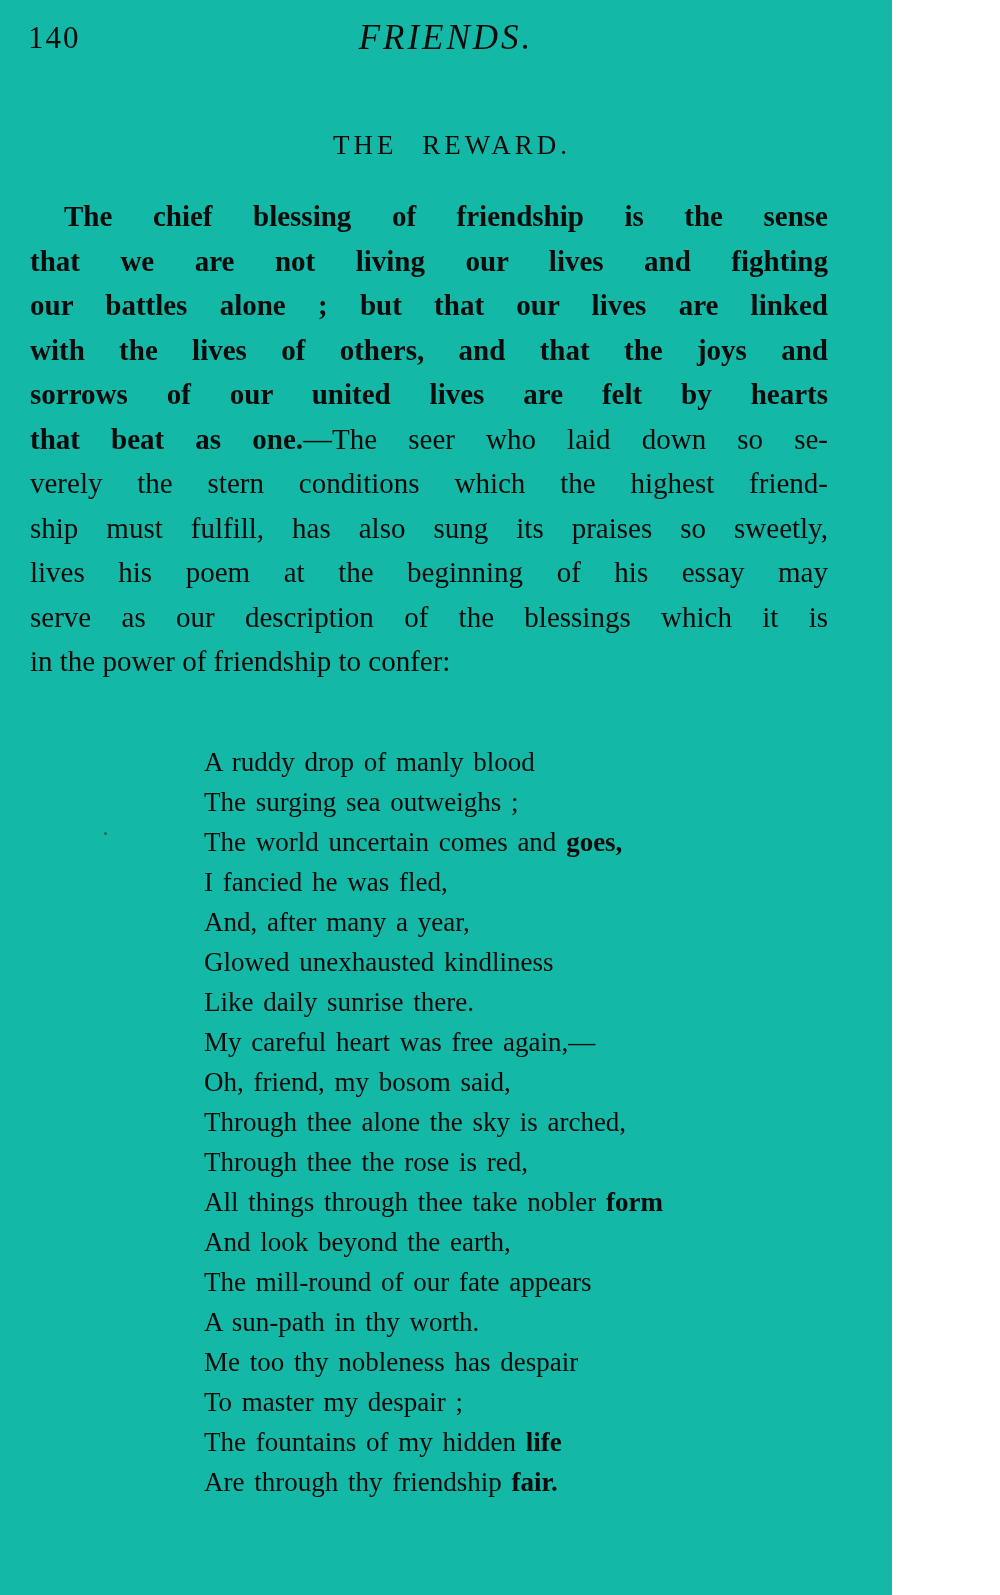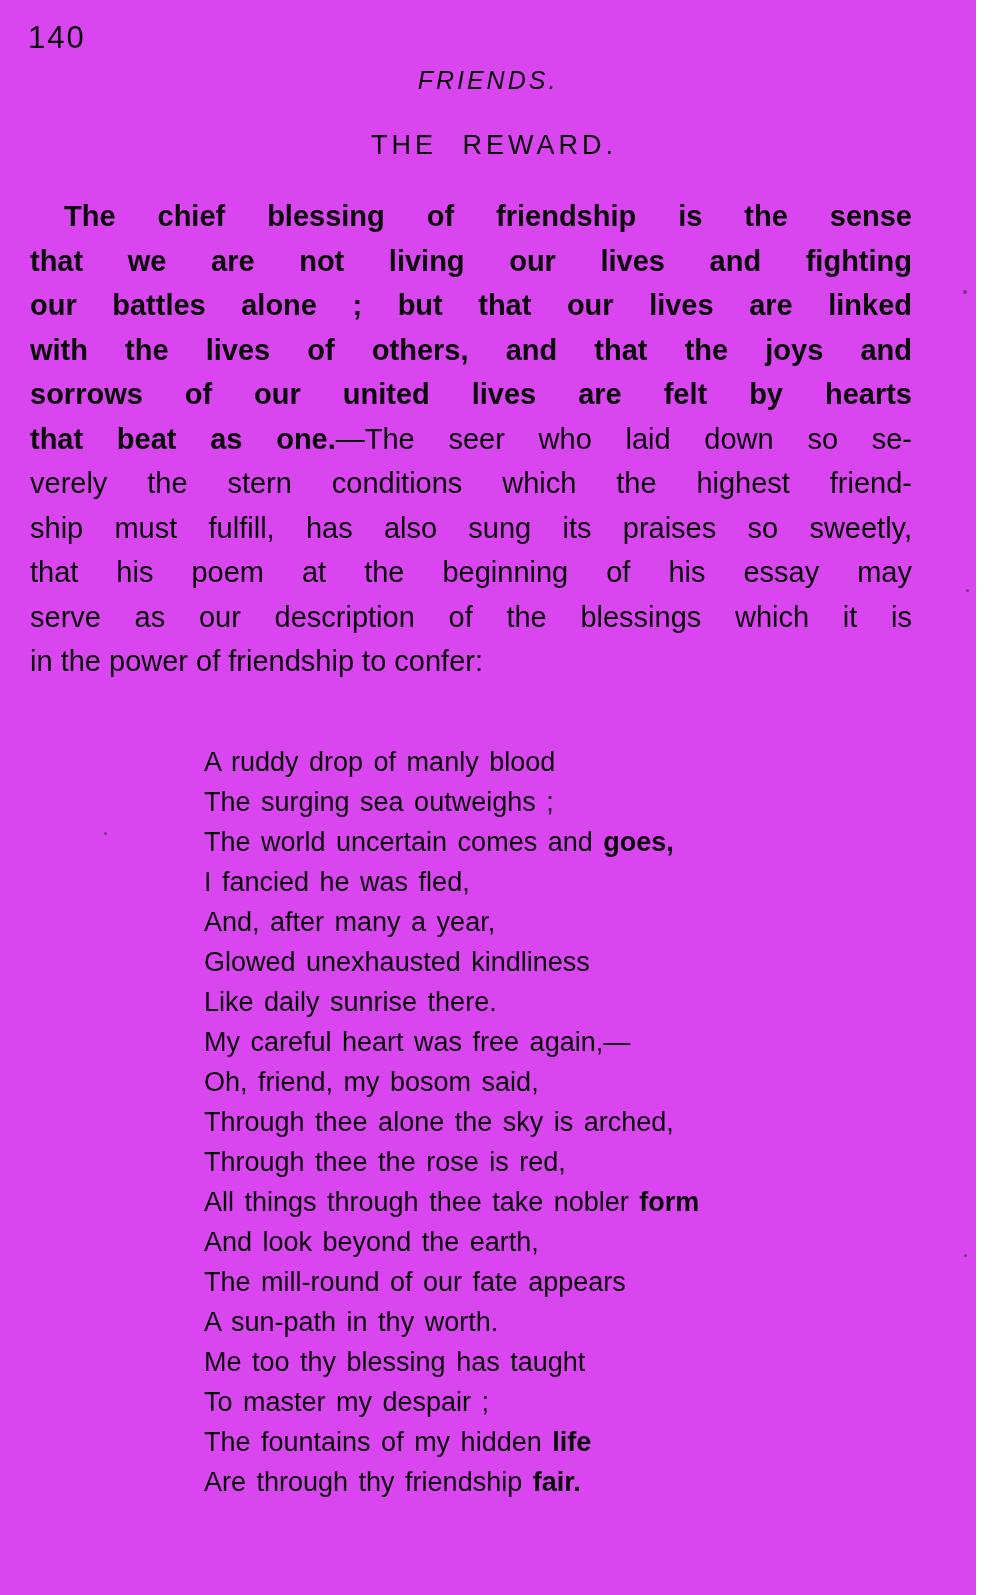--- a/index.html
+++ b/index.html
@@ -1,41 +1,40 @@
 <!DOCTYPE html>
 <html><head>
 <meta charset="utf-8">
 <style>
   html, body { margin: 0; padding: 0; background: #ffffff; }
   .page {
     position: relative;
-    width: 976px;
+    width: 892px;
     height: 1595px;
-    background: #d946ef;
+    background: #14b8a6;
     color: #0b0b0b;
-    font-family: Liberation Sans, sans-serif;
+    font-family: Liberation Serif, serif;
     overflow: hidden;
   }
   .page-number {
     position: absolute;
     left: 28px;
     top: 20px;
     font-size: 31px;
     letter-spacing: 2px;
   }
   .running-head {
     position: absolute;
     left: 0;
     right: 0;
     top: 18px;
     text-align: center;
     font-style: italic;
-    font-size: 25px;
+    font-size: 35px;
     letter-spacing: 3px;
-    margin-top: 48px;
   }
   .section-title {
     position: absolute;
     left: 0;
     right: 0;
     top: 130px;
     text-align: center;
     font-size: 27px;
     letter-spacing: 4px;
     word-spacing: 14px;
@@ -82,42 +81,42 @@
 
   <div class="paragraph">
       <div class="tline indent just"><span class="b">The chief blessing of friendship is the sense</span></div>
       <div class="tline just"><span class="b">that we are not living our lives and fighting</span></div>
       <div class="tline just"><span class="b">our battles alone ; but that our lives are linked</span></div>
       <div class="tline just"><span class="b">with the lives of others, and that the joys and</span></div>
       <div class="tline just"><span class="b">sorrows of our united lives are felt by hearts</span></div>
       <div class="tline just"><span class="b">that beat as one.</span><span>—The seer who laid down so se-</span></div>
       <div class="tline just"><span>verely the stern conditions which the highest friend-</span></div>
       <div class="tline just"><span>ship must fulfill, has also sung its praises so sweetly,</span></div>
-      <div class="tline just"><span>that his poem at the beginning of his essay may</span></div>
+      <div class="tline just"><span>lives his poem at the beginning of his essay may</span></div>
       <div class="tline just"><span>serve as our description of the blessings which it is</span></div>
       <div class="tline"><span>in the power of friendship to confer:</span></div>
     </div>
 
   <div class="poem">
       <div class="tline"><span>A ruddy drop of manly blood</span></div>
       <div class="tline"><span>The surging sea outweighs ;</span></div>
       <div class="tline"><span>The world uncertain comes and </span><span class="b">goes,</span></div>
       <div class="tline"><span>I fancied he was fled,</span></div>
       <div class="tline"><span>And, after many a year,</span></div>
       <div class="tline"><span>Glowed unexhausted kindliness</span></div>
       <div class="tline"><span>Like daily sunrise there.</span></div>
       <div class="tline"><span>My careful heart was free again,—</span></div>
       <div class="tline"><span>Oh, friend, my bosom said,</span></div>
       <div class="tline"><span>Through thee alone the sky is arched,</span></div>
       <div class="tline"><span>Through thee the rose is red,</span></div>
       <div class="tline"><span>All things through thee take nobler </span><span class="b">form</span></div>
       <div class="tline"><span>And look beyond the earth,</span></div>
       <div class="tline"><span>The mill-round of our fate appears</span></div>
       <div class="tline"><span>A sun-path in thy worth.</span></div>
-      <div class="tline"><span>Me too thy blessing has taught</span></div>
+      <div class="tline"><span>Me too thy nobleness has despair</span></div>
       <div class="tline"><span>To master my despair ;</span></div>
       <div class="tline"><span>The fountains of my hidden </span><span class="b">life</span></div>
       <div class="tline"><span>Are through thy friendship </span><span class="b">fair.</span></div>
     </div>
 
   <div class="speck" style="left:963px; top:290px; width:4px; height:4px;"></div>
   <div class="speck" style="left:104px; top:832px; width:3px; height:3px;"></div>
   <div class="speck" style="left:966px; top:589px; width:3px; height:3px;"></div>
   <div class="speck" style="left:964px; top:1254px; width:3px; height:3px;"></div>
 </div>

